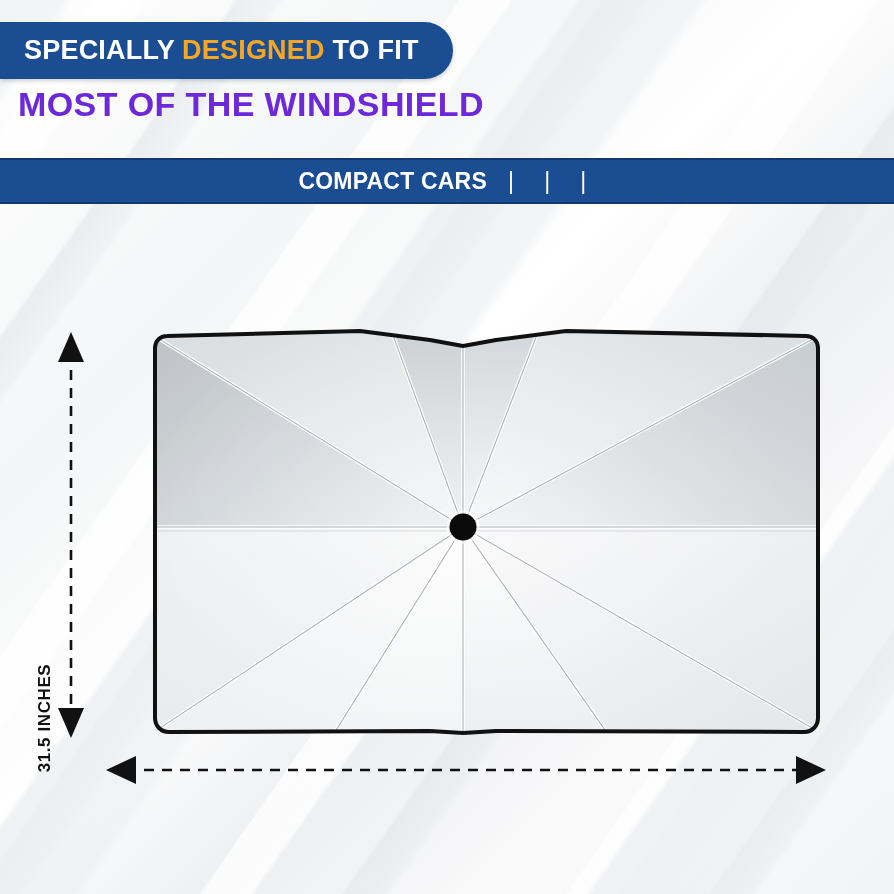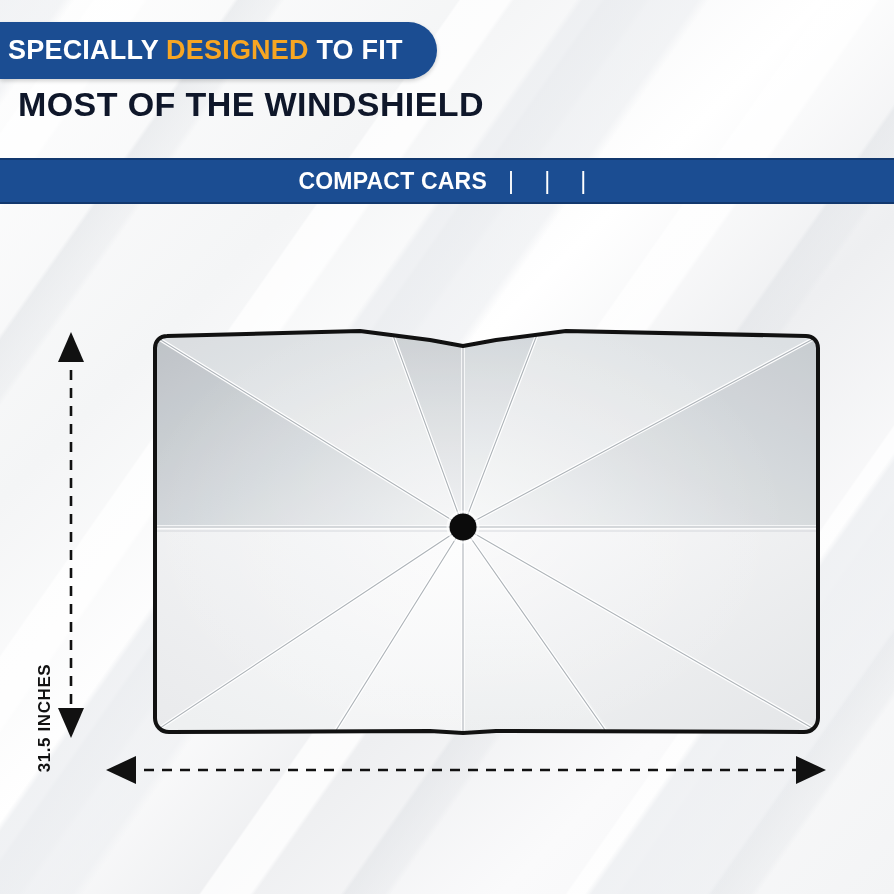--- a/index.html
+++ b/index.html
@@ -69,21 +69,21 @@
     top: 0; left: 0;
     width: 894px;
     height: 200px;
   }
 
   .badge {
     position: absolute;
     left: 0;
     top: 22px;
     height: 57px;
-    padding: 0 34px 0 8px;
+    padding: 0 34px 0 24px;
     background: #1b4d92;
     border-radius: 0 30px 30px 0;
     display: flex;
     align-items: center;
     box-shadow: 0 2px 4px rgba(0,0,0,0.18);
   }
   .badge-text {
     font-size: 27px;
     font-weight: 700;
     letter-spacing: 0.2px;
@@ -93,21 +93,21 @@
   }
   .badge-text .accent { color: #f7a623; }
 
   .subhead {
     position: absolute;
     left: 18px;
     top: 86px;
     font-size: 34px;
     font-weight: 800;
     letter-spacing: 0.4px;
-    color: #0f172a;
+    color: #6d28d9;
     white-space: nowrap;
     line-height: 1.1;
   }
 
   .types-bar {
     position: absolute;
     left: 0;
     top: 158px;
     width: 894px;
     height: 42px;

